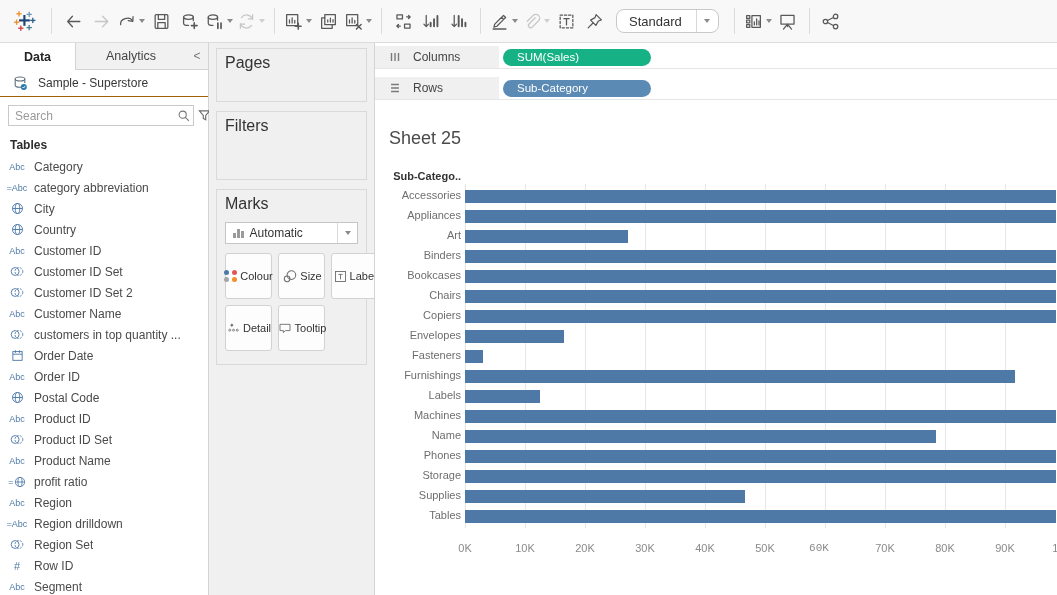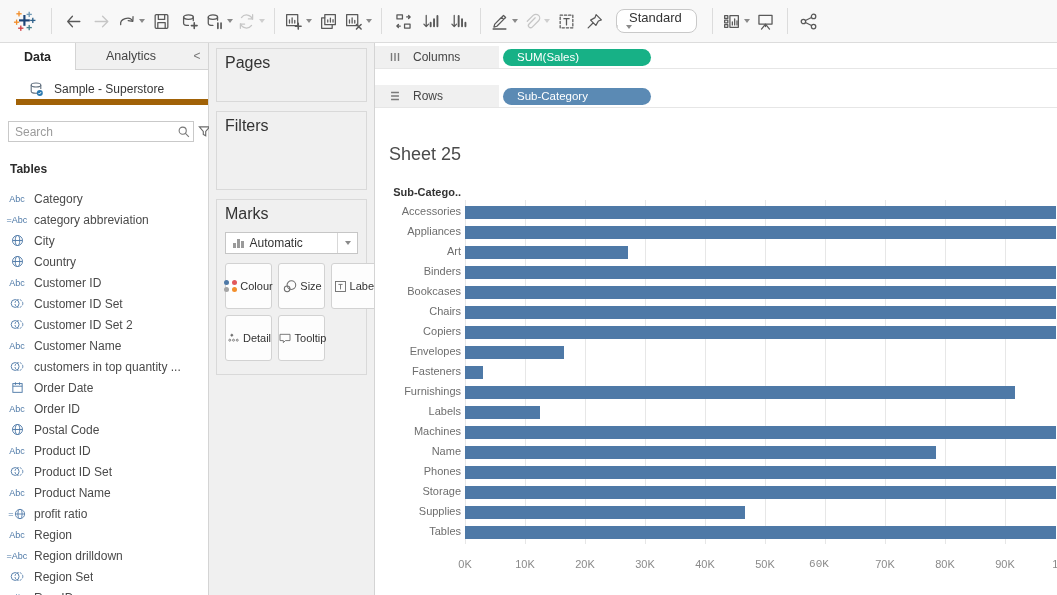--- a/index.html
+++ b/index.html
@@ -12,39 +12,39 @@
     display:flex; align-items:center; padding:0 4px 0 6px; flex:0 0 auto; }
   .tb-btn { display:inline-flex; align-items:center; justify-content:center;
     height:30px; min-width:28px; padding:0 2px; background:none; border:0; color:#595959; cursor:pointer; }
   .tb-btn.disabled { color:#c6c6c6; }
   .tb-logo { width:38px; display:flex; justify-content:center; align-items:center; }
   .tb-caret { width:0; height:0; border-left:3.5px solid transparent; border-right:3.5px solid transparent;
     border-top:4px solid #8a8a8a; margin-left:3px; }
   .tb-btn.disabled .tb-caret { border-top-color:#cfcfcf; }
   .tb-divider { width:1px; height:26px; background:#dcdcdc; margin:0 7px; }
   .tb-dropdown { display:flex; align-items:center; height:24px; background:#fff;
-    border:1px solid #c9c9c9; border-radius:8px; margin:0 8px; cursor:pointer;flex-direction:column; }
+    border:1px solid #c9c9c9; border-radius:8px; margin:0 8px; cursor:pointer; }
   .tb-dropdown .val { padding:0 14px 0 12px; font-size:13px; color:#333; min-width:72px; }
   .tb-dropdown .caretbox { width:22px; align-self:stretch; border-left:1px solid #d8d8d8;
     display:flex; align-items:center; justify-content:center; }
 
   
   .main { flex:1; display:flex; min-height:0; }
 
   
-  .sidebar { width:209px; flex:0 0 209px; border-right:1px solid #d4d4d4; display:flex; flex-direction:column; background:#fff;gap:8px; }
+  .sidebar { width:209px; flex:0 0 209px; border-right:1px solid #d4d4d4; display:flex; flex-direction:column; background:#fff; }
   .tabstrip { height:27px; display:flex; background:#f1f1f1; border-bottom:1px solid #d4d4d4; flex:0 0 auto; }
   .tab { display:flex; align-items:center; justify-content:center; font-size:12.5px; color:#444; cursor:pointer; }
   .tab.active { width:76px; background:#fff; font-weight:bold; color:#252525;
     border-right:1px solid #d4d4d4; margin-bottom:-1px; }
   .tab.plain { flex:1; }
   .collapse { width:22px; display:flex; align-items:center; justify-content:center;
     color:#777; font-size:12px; cursor:pointer; }
   .datasource { height:27px; display:flex; align-items:center; gap:7px; padding-left:9px;
-    border-bottom:6px solid #a16207; flex:0 0 auto;margin-left:16px; }
+    border-bottom:1px solid #a16207; flex:0 0 auto; }
   .datasource .ds-name { font-size:12px; color:#363636; }
   .searchrow { display:flex; align-items:center; padding:8px 6px 4px 8px; flex:0 0 auto; }
   .searchbox { flex:1; height:21px; border:1px solid #c9c9c9; background:#fff; display:flex; align-items:center; }
   .searchbox input { flex:1; border:0; outline:none; padding:0 4px 0 6px; font-size:12px;
     font-family:"Liberation Sans",sans-serif; color:#333; min-width:0; background:transparent; }
   .searchbox input::placeholder { color:#9b9b9b; }
   .s-ic { color:#767676; display:flex; align-items:center; margin:0 3px; }
   .mini-div { width:1px; height:16px; background:#dcdcdc; margin:0 4px; }
   .tables-label { font-size:12px; font-weight:bold; color:#2d2d2d; padding:8px 0 4px 10px; flex:0 0 auto; }
   .fields { flex:1; overflow:hidden; }
@@ -53,40 +53,40 @@
     justify-content:center; align-items:center; }
   .abc { font-size:9px; color:#4e79a7; letter-spacing:0; }
   .fname { font-size:12px; color:#4a4a4a; white-space:nowrap; overflow:hidden; }
 
   
   .panel { width:166px; flex:0 0 166px; background:#f0f0f0; border-right:1px solid #d4d4d4;
     padding:5px 7px; overflow:hidden; }
   .card { border:1px solid #d9d9d9; padding:5px 8px 6px 8px; margin-bottom:9px; background:#f0f0f0; }
   .card .card-title { font-size:16px; color:#333; }
   .card.pages { height:54px; }
-  .card.filters { height:79px; }
+  .card.filters { height:69px; }
   .card.marks { height:176px; }
   .marks-dd { margin-top:9px; height:22px; background:#fff; border:1px solid #c6c6c6;
     display:flex; align-items:center; cursor:pointer; }
   .marks-dd .mi { display:flex; align-items:flex-end; gap:1.5px; margin:0 6px 0 7px; }
   .marks-dd .mi i { width:2.5px; background:#9a9a9a; display:block; }
   .marks-dd .txt { flex:1; font-size:12px; color:#333; }
   .marks-dd .caretbox { width:20px; align-self:stretch; border-left:1px solid #d8d8d8;
     display:flex; align-items:center; justify-content:center; }
   .mgrid { margin-top:9px; display:grid; grid-template-columns:repeat(3,47px); gap:6px; }
   .mbtn { height:46px; background:#fdfdfd; border:1px solid #d2d2d2; border-radius:3px;
     display:flex; flex-direction:row; align-items:center; justify-content:center; gap:2px;
     font-size:11px; color:#333; cursor:pointer; }
   .dots { display:grid; grid-template-columns:6px 6px; gap:2px; }
   .dots i { width:5px; height:5px; border-radius:50%; display:block; }
 
   
   .sheet { flex:1; display:flex; flex-direction:column; min-width:0; background:#fff; }
   .shelves { padding-top:3px; background:#fff; }
-  .shelfrow { height:23px; display:flex; align-items:stretch; border-bottom:1px solid #e6e6e6; margin-bottom:16px; }
+  .shelfrow { height:23px; display:flex; align-items:stretch; border-bottom:1px solid #e6e6e6; margin-bottom:8px; }
   .shelflabel { width:124px; flex:0 0 124px; background:#f0f0f0; display:flex; align-items:center;
     gap:8px; padding-left:10px; margin-bottom:0; }
   .shelflabel .txt { font-size:12px; color:#454545; }
   .shelfdrop { flex:1; display:flex; align-items:center; }
   .pill { height:17px; min-width:148px; border-radius:9px; color:#fff; font-size:11.5px;
     display:inline-flex; align-items:center; padding:0 14px; margin-left:4px; cursor:pointer; }
 
   .canvas { flex:1; position:relative; overflow:hidden; }
   .sheet-title { position:absolute; left:14px; top:20px; font-size:18px; color:#4b4b4b; }
   .chart { position:absolute; left:0; top:62px; right:0; bottom:0; overflow:hidden; }

